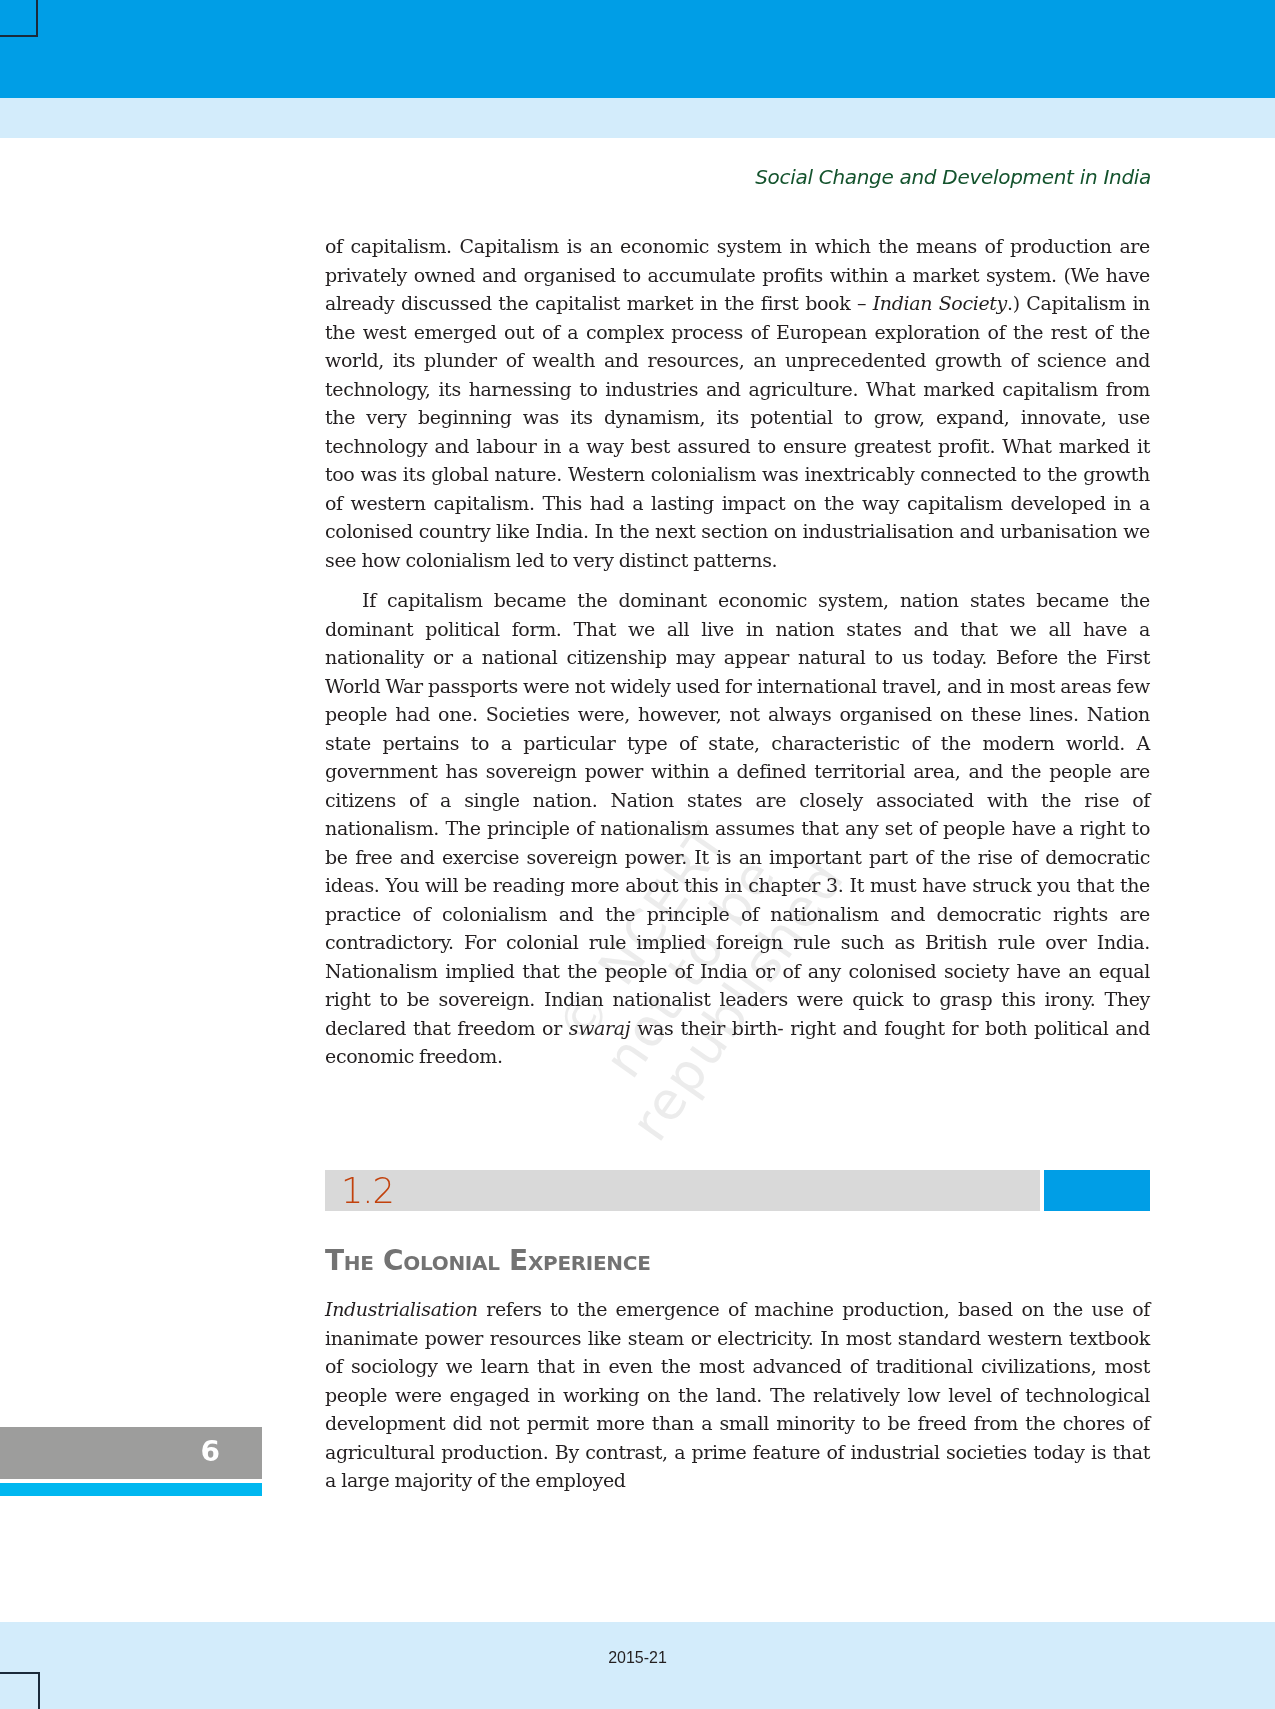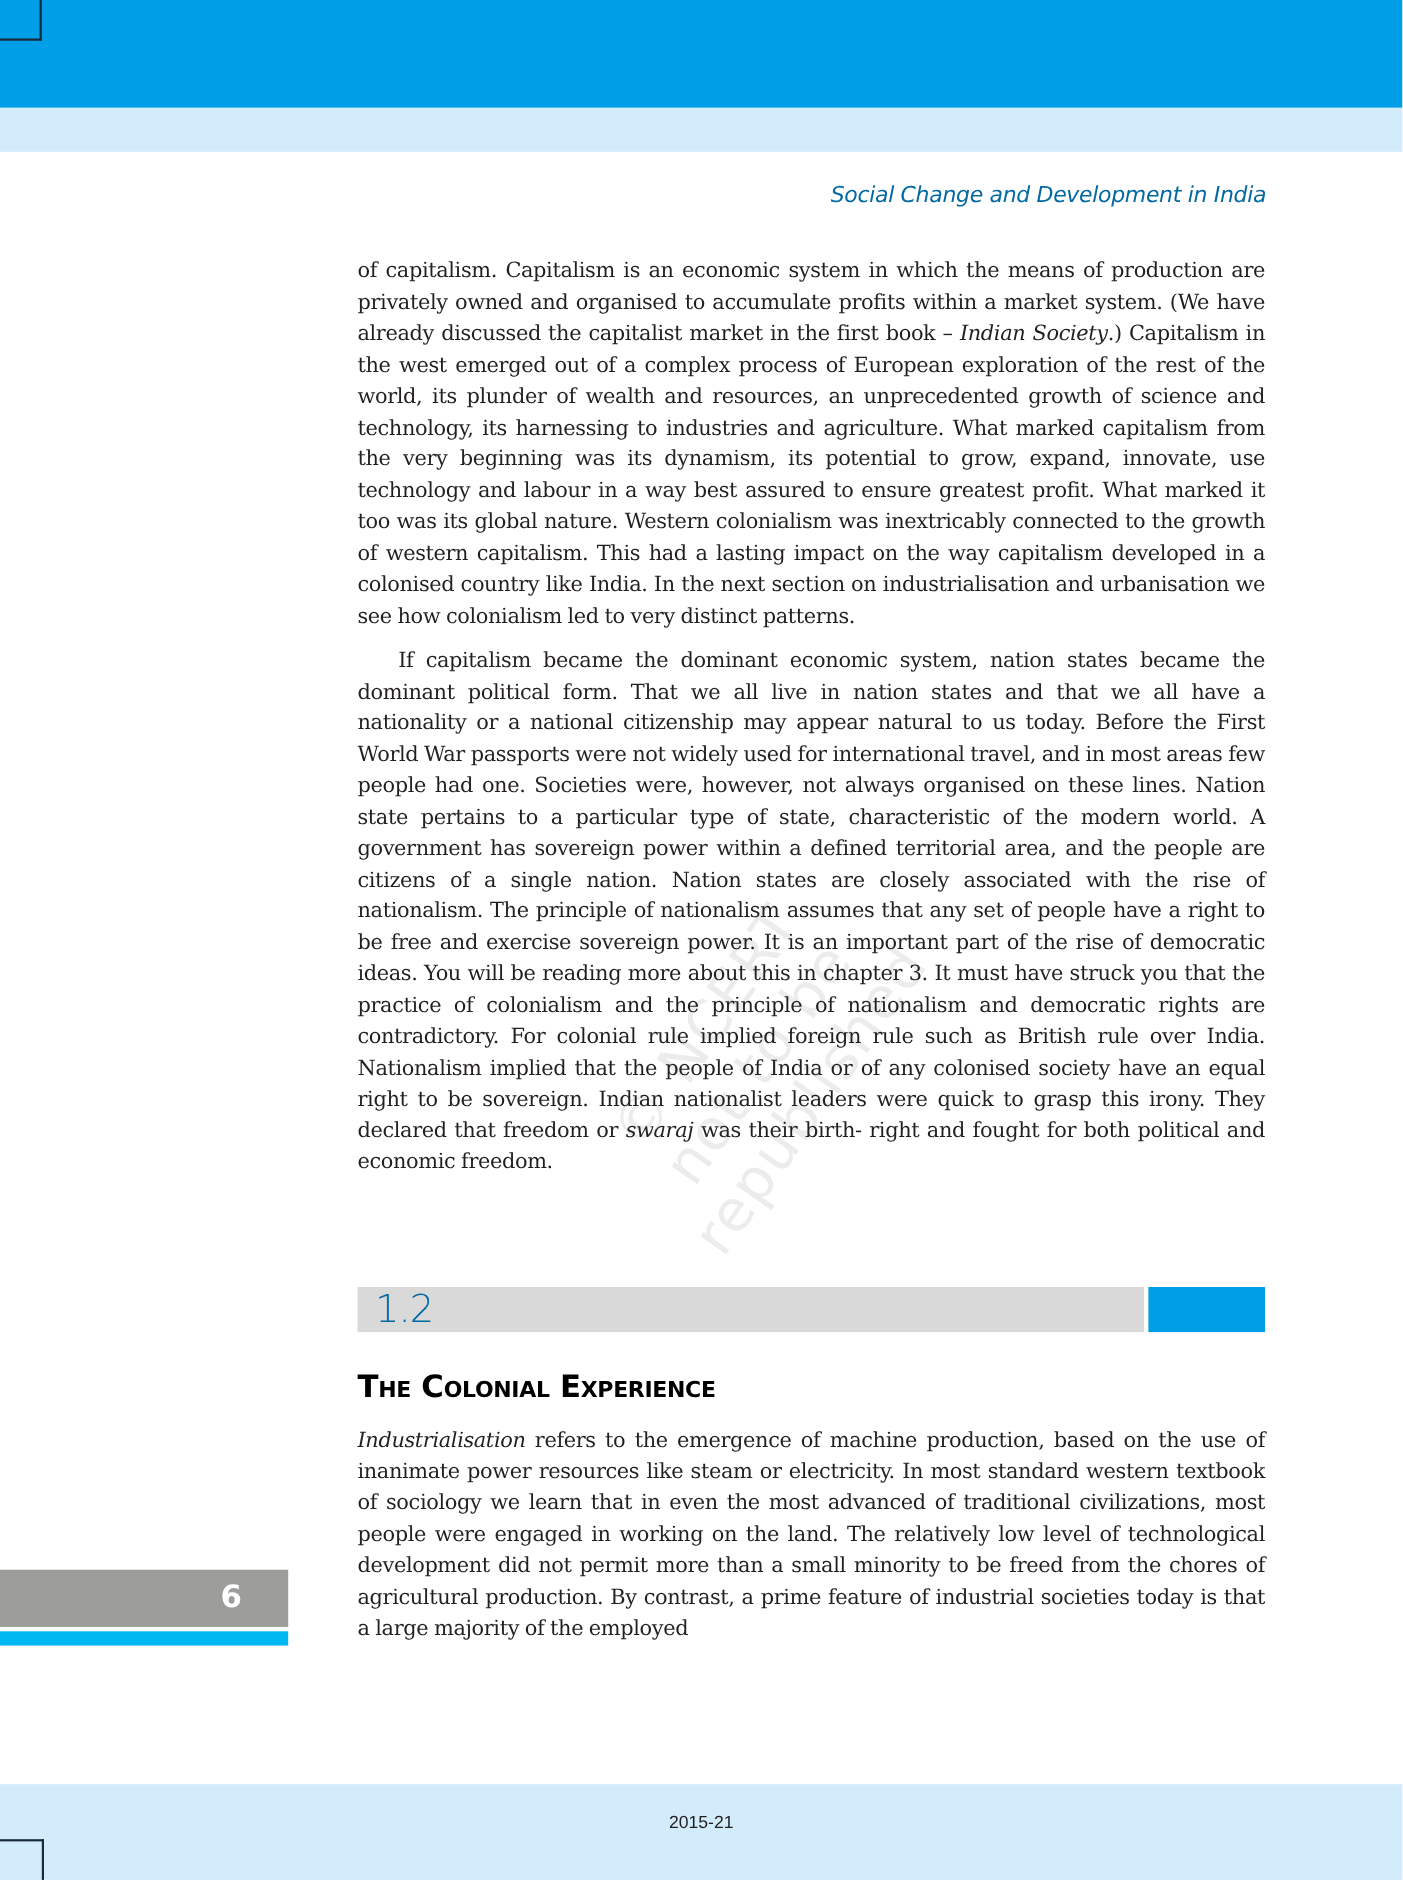--- a/index.html
+++ b/index.html
@@ -11,47 +11,47 @@
     }
     .top-band { position: absolute; left: 0; top: 0; width: 1275px; height: 98px; background: #009ee6; }
     .top-light { position: absolute; left: 0; top: 98px; width: 1275px; height: 40px; background: #d3ecfb; }
     .crop-mark-top {
       position: absolute; left: 0; top: 0; width: 38px; height: 37px;
       border-right: 2px solid #1a2a3a; border-bottom: 2px solid #1a2a3a; box-sizing: border-box;
     }
     .running-head {
       position: absolute; right: 124px; top: 165px;
       font-family: "DejaVu Sans", sans-serif; font-style: italic; font-size: 20px;
-      color: #0369a1; letter-spacing: -0.3px;
+      color: #14532d; letter-spacing: -0.3px;
     }
     .content {
       position: absolute; left: 325px; top: 232px; width: 825px;
     }
     .para {
       margin: 0; font-size: 19px; line-height: 28.5px; text-align: justify;
       letter-spacing: -0.35px; word-spacing: -0.5px;
       font-family: "DejaVu Serif", serif;
     }
     .para.indent { text-indent: 37px; margin-top: 12px; }
     .para em { font-style: italic; }
     .section-bar {
       position: absolute; left: 325px; top: 1170px; width: 715px; height: 41px; background: #d9d9d9;
       display: flex; align-items: center;
     }
     .section-accent { position: absolute; left: 1044px; top: 1170px; width: 106px; height: 41px; background: #009ee6; }
-    .section-num { font-family: "DejaVu Sans", sans-serif; font-size: 35px; font-weight: 300; color: #0369a1; margin-left: 16px; letter-spacing: -1px; }
+    .section-num { font-family: "DejaVu Sans", sans-serif; font-size: 35px; font-weight: 300; color: #c2410c; margin-left: 16px; letter-spacing: -1px; }
     .section-title {
       font-family: "DejaVu Sans", sans-serif; font-size: 29px; color: #231f20;
       font-variant: small-caps; margin-left: 27px; letter-spacing: 0.5px; word-spacing: 6px;
       font-weight: 300;
     }
     .sub-heading {
       position: absolute; left: 325px; top: 1244px;
       font-family: "DejaVu Sans", sans-serif; font-size: 28px; font-weight: bold;
-      color: #000000; font-variant: small-caps; letter-spacing: -0.3px;
+      color: #737373; font-variant: small-caps; letter-spacing: -0.3px;
     }
     .content2 { position: absolute; left: 325px; top: 1295px; width: 825px; }
     .page-tab { position: absolute; left: 0; top: 1427px; width: 262px; height: 52px; background: #9d9d9c; }
     .page-num {
       position: absolute; right: 42px; top: 8px;
       font-family: "DejaVu Sans", sans-serif; font-weight: bold; font-size: 28px; color: #ffffff;
     }
     .page-stripe { position: absolute; left: 0; top: 1483px; width: 262px; height: 13px; background: #00b7f0; }
     .bottom-band { position: absolute; left: 0; top: 1622px; width: 1275px; height: 87px; background: #d3ecfb; }
     .footer-year {

